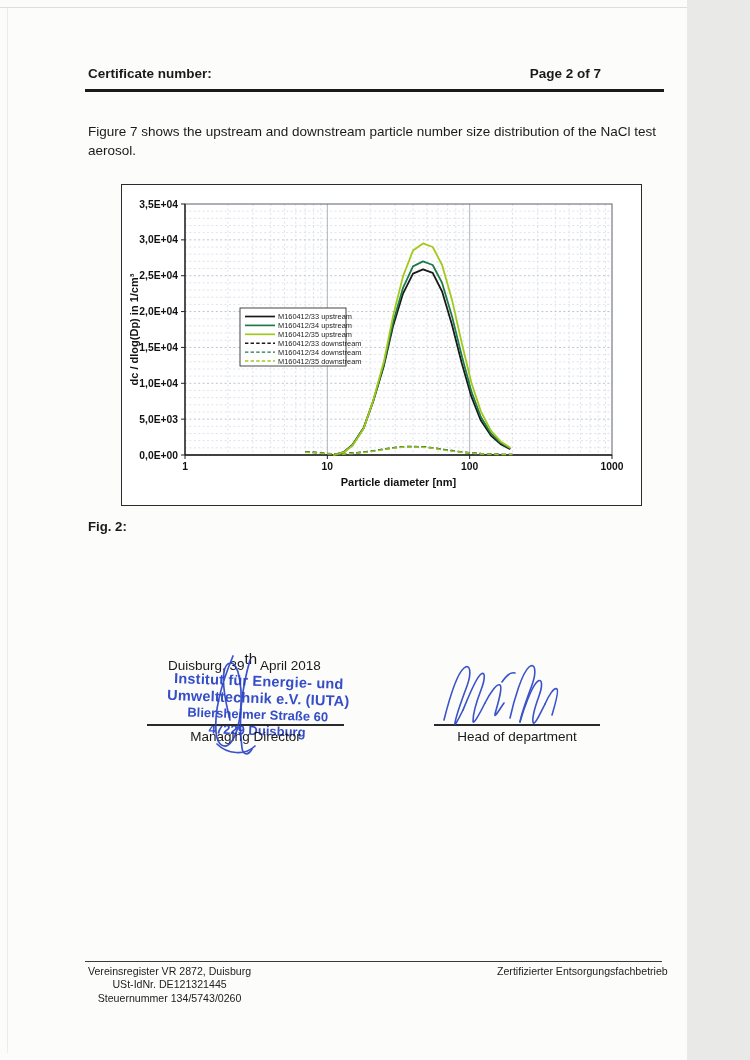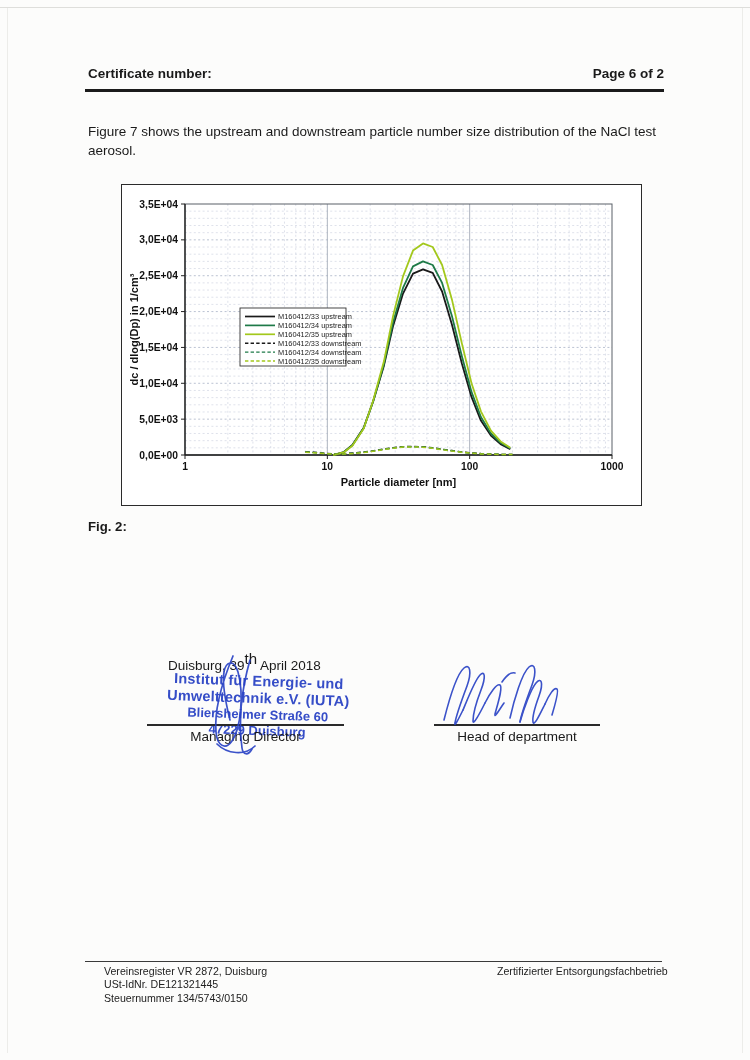--- a/index.html
+++ b/index.html
@@ -1,17 +1,17 @@
 <!DOCTYPE html>
 <html><head>
 <meta charset="utf-8">
 <style>
   html,body{margin:0;padding:0;}
   body{font-family:"Liberation Sans",sans-serif;background:#e9e9e7;}
-  .page{position:relative;width:750px;height:1060px;background:#fcfcfb;overflow:hidden;color:#1a1a1a;}
+  .page{position:relative;width:687px;height:1060px;background:#fcfcfb;overflow:hidden;color:#1a1a1a;}
   .scan-edge{position:absolute;background:#dededb;}
   .abs{position:absolute;}
   .hdr{font-size:13.5px;font-weight:bold;white-space:nowrap;}
   .hdr-rule{position:absolute;left:85px;top:89px;width:579px;height:3px;background:#1b1b1b;}
   .intro{position:absolute;left:88px;top:122px;width:592px;font-size:13.5px;line-height:19px;}
   .chart-frame{position:absolute;left:121px;top:184px;width:519px;height:320px;border:1.5px solid #2b2b2b;background:#ffffff;}
   .caption{position:absolute;left:88px;top:518px;width:590px;display:flex;font-size:13.2px;font-weight:bold;line-height:18px;}
   .caption .tag{width:55px;flex:none;}
   .caption .txt{width:528px;}
   .date-line{position:absolute;left:168px;top:650px;font-size:13.5px;white-space:nowrap;}
@@ -28,21 +28,21 @@
 </head>
 <body>
 
 <div class="page">
 
   <div class="scan-edge" style="left:0;top:7px;width:750px;height:1px;"></div>
   <div class="scan-edge" style="left:7px;top:7px;width:1px;height:1046px;opacity:.55;"></div>
   <div class="scan-edge" style="left:742px;top:7px;width:1px;height:1046px;opacity:.55;"></div>
 
   <div class="abs hdr" style="left:88px;top:66px;">Certificate number:</div>
-  <div class="abs hdr" style="right:86px;top:66px;">Page 6 of 2</div>
+  <div class="abs hdr" style="right:86px;top:66px;">Page 2 of 7</div>
   <div class="hdr-rule"></div>
 
   <div class="intro">Figure 7 shows the upstream and downstream particle number size distribution of the NaCl test aerosol.</div>
 
   <div class="chart-frame">
     <svg width="519" height="320" viewBox="0 0 519 320">
         <g>
           <line x1="63" y1="262.8285714285714" x2="490" y2="262.8285714285714" stroke="#c9cfdd" stroke-width="0.6" stroke-dasharray="2 2.4"></line>
           <line x1="63" y1="255.65714285714284" x2="490" y2="255.65714285714284" stroke="#c9cfdd" stroke-width="0.6" stroke-dasharray="2 2.4"></line>
           <line x1="63" y1="248.4857142857143" x2="490" y2="248.4857142857143" stroke="#c9cfdd" stroke-width="0.6" stroke-dasharray="2 2.4"></line>
@@ -193,20 +193,20 @@
       <path d="M62,24 C66,18 71,14 75,15"></path>
     </g>
   </svg>
 
   <div class="sig-line" style="left:147px;top:724px;width:197px;"></div>
   <div class="role" style="left:147px;top:729px;width:197px;">Managing Director</div>
   <div class="sig-line" style="left:434px;top:724px;width:166px;"></div>
   <div class="role" style="left:434px;top:729px;width:166px;">Head of department</div>
 
   <div class="footer-rule"></div>
-  <div class="footer-col" style="left:104px;">
+  <div class="footer-col" style="left:88px;text-align:center;">
     <div>Vereinsregister VR 2872, Duisburg</div>
     <div>USt-IdNr. DE121321445</div>
-    <div>Steuernummer 134/5743/0150</div>
+    <div>Steuernummer 134/5743/0260</div>
   </div>
   <div class="footer-col" style="left:497px;">Zertifizierter Entsorgungsfachbetrieb</div>
 
 </div>
 
 </body></html>

